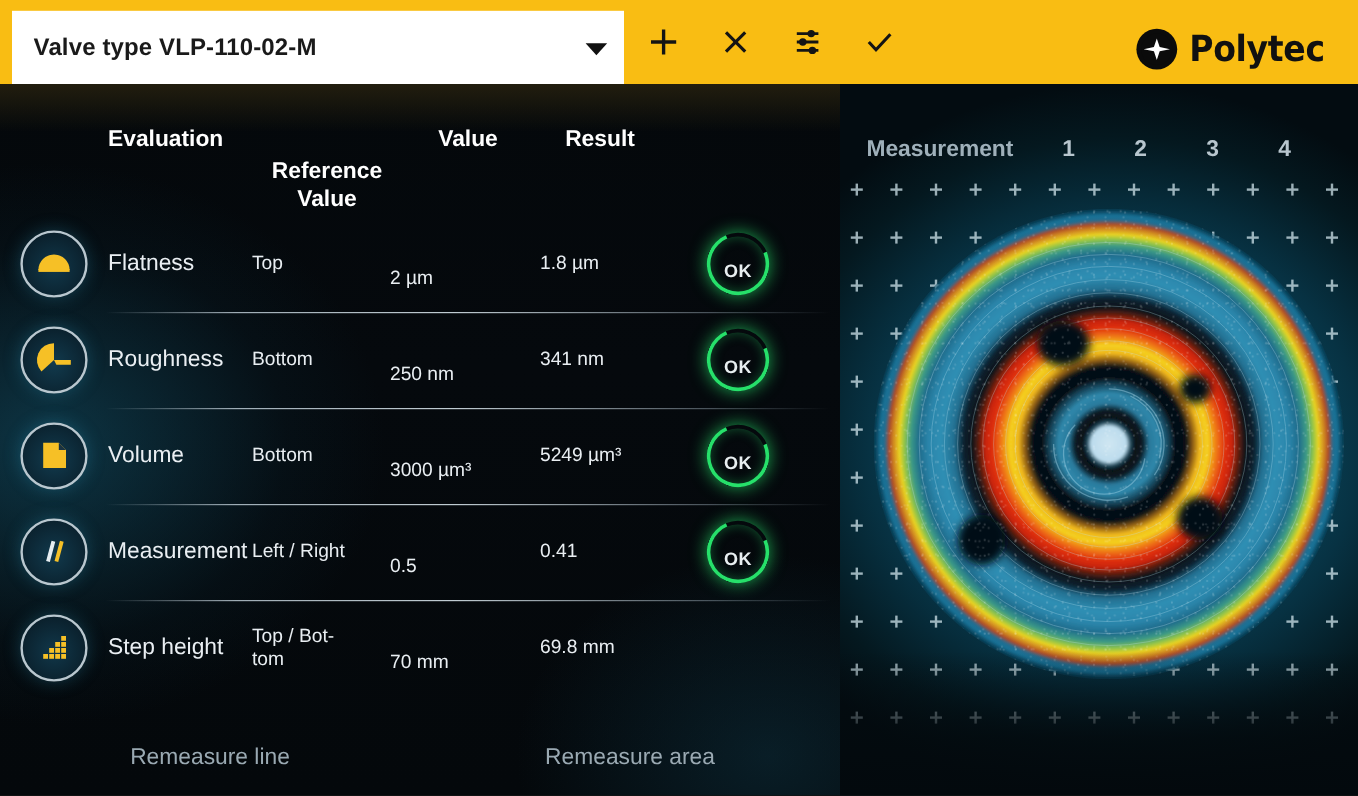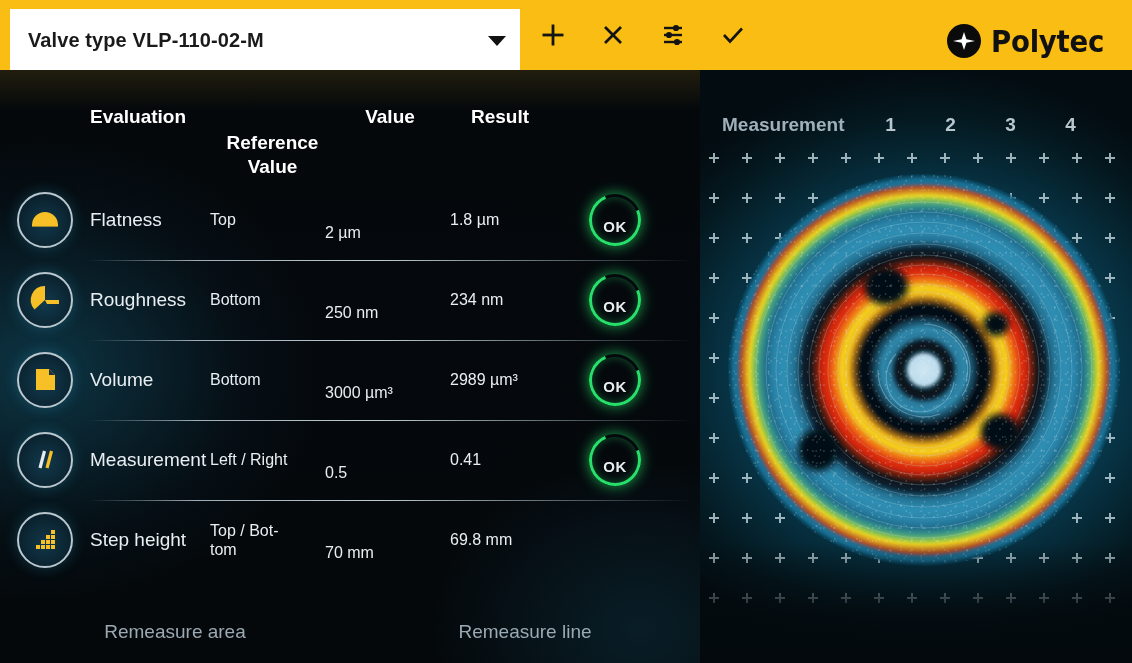--- a/index.html
+++ b/index.html
@@ -457,21 +457,21 @@
             <div class="eval-icon">
               <svg width="34" height="34" viewBox="0 0 34 34" aria-hidden="true">
                 <path d="M17 17 L17 3 A14 14 0 0 0 6.5 26.5 Z" fill="#f6c026"></path>
                 <path d="M17 17 L31 17 L31 21 L19 21 Z" fill="#f6c026"></path>
               </svg>
             </div>
           </div>
           <div class="cell cell-eval col-eval">Roughness</div>
           <div class="cell col-area">Bottom</div>
           <div class="cell col-ref">250 nm</div>
-          <div class="cell col-val">234 nm</div>
+          <div class="cell col-val">341 nm</div>
           <div class="col-res">
             <div class="ok-badge">
               <div class="ok-ring"></div>
               <div class="ok-text">OK</div>
             </div>
           </div>
         </div>
 
         <div class="row">
           <div class="row-sep"></div>
@@ -479,21 +479,21 @@
             <div class="eval-icon">
               <svg width="34" height="34" viewBox="0 0 34 34" aria-hidden="true">
                 <path d="M8 6 L21 6 L27 12 L27 27 L8 27 Z" fill="#f6c026"></path>
                 <path d="M21 6 L21 12 L27 12 Z" fill="#1a3342"></path>
               </svg>
             </div>
           </div>
           <div class="cell cell-eval col-eval">Volume</div>
           <div class="cell col-area">Bottom</div>
           <div class="cell col-ref">3000 µm³</div>
-          <div class="cell col-val">2989 µm³</div>
+          <div class="cell col-val">5249 µm³</div>
           <div class="col-res">
             <div class="ok-badge">
               <div class="ok-ring"></div>
               <div class="ok-text">OK</div>
             </div>
           </div>
         </div>
 
         <div class="row">
           <div class="row-sep"></div>
@@ -546,25 +546,25 @@
           </div>
           <div class="cell col-ref">70 mm</div>
           <div class="cell col-val">69.8 mm</div>
           <div class="col-res"></div>
         </div>
 
       </div>
 
       <div class="tabs">
         <div class="tab">
+          <span class="tab-label">Remeasure line</span>
+
+        </div>
+        <div class="tab">
           <span class="tab-label">Remeasure area</span>
-
-        </div>
-        <div class="tab">
-          <span class="tab-label">Remeasure line</span>
 
         </div>
       </div>
 
     </div>
 
     <div class="panel">
 
       <div class="panel-head">
         <div class="meas-label">Measurement</div>

